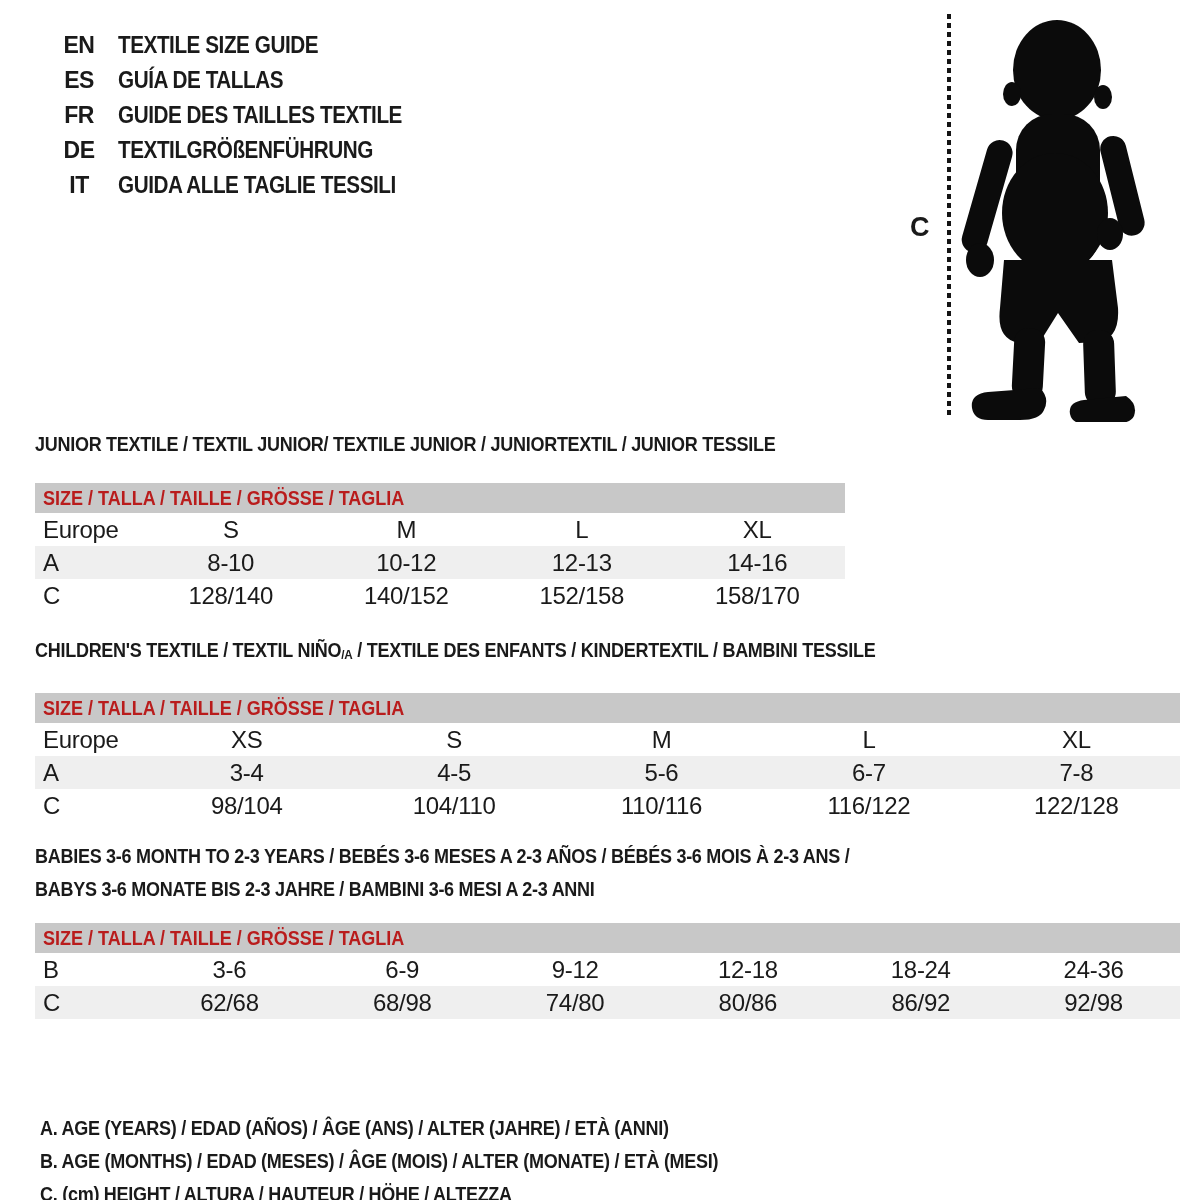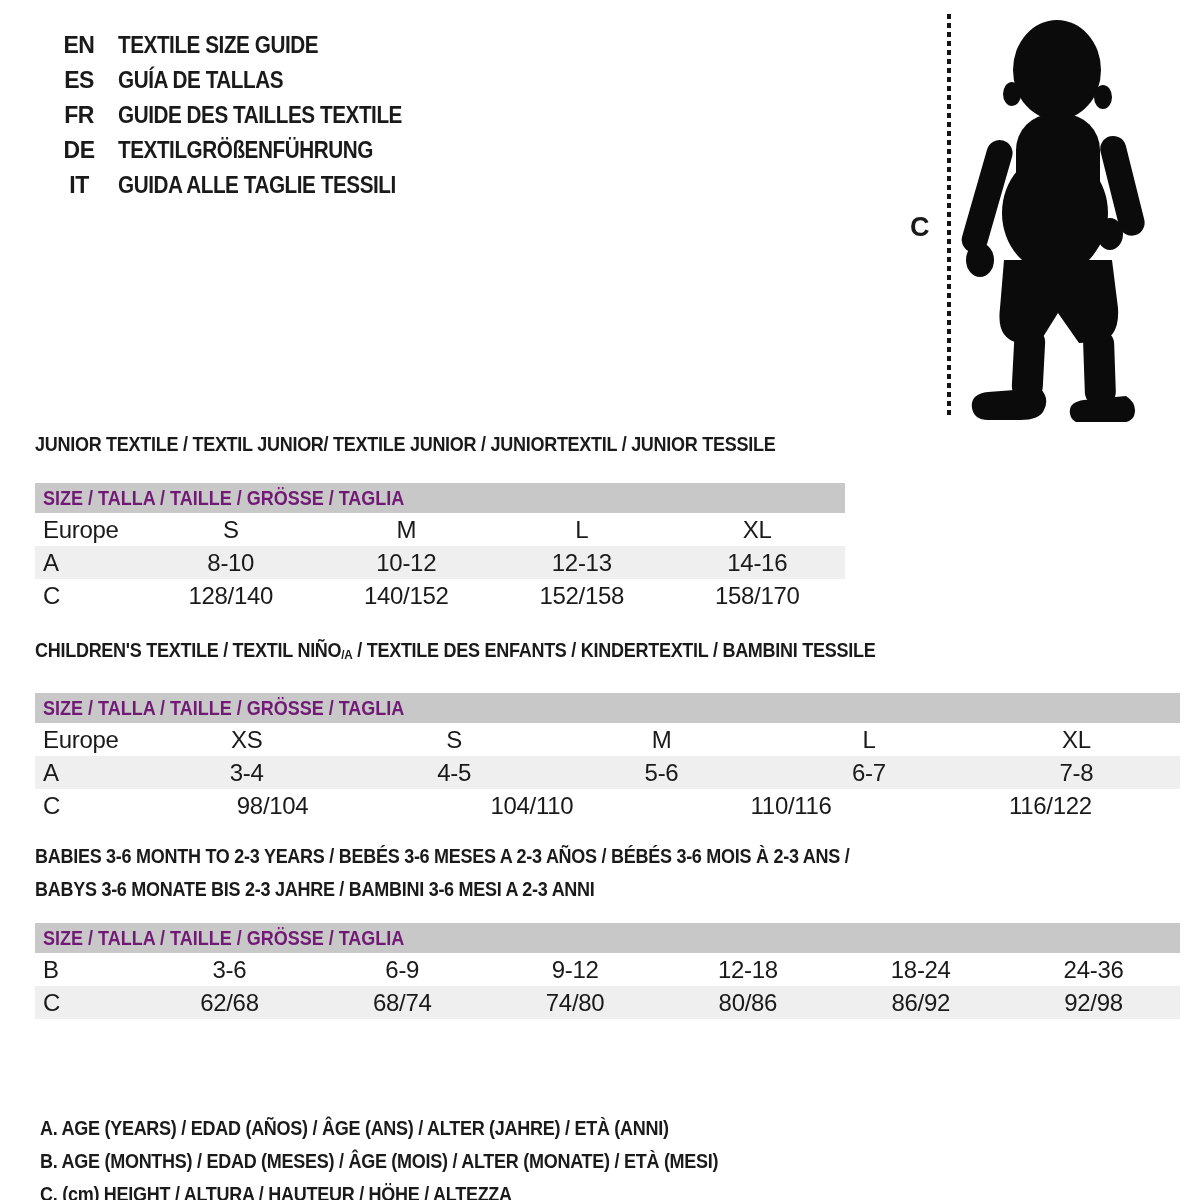--- a/index.html
+++ b/index.html
@@ -63,21 +63,21 @@
     font-weight: 700;
     vertical-align: -2px;
   }
   .size-bar {
     height: 30px;
     line-height: 30px;
     background: var(--bar-bg, #c8c8c8);
     padding-left: 8px;
     font-size: 20px;
     font-weight: 700;
-    color: #701a75;
+    color: #b91c1c;
   }
   .t-body { width: 100%; }
   .t-row { display: flex; height: 33px; line-height: 33px; font-size: 24px; letter-spacing: -0.3px; }
   .t-row:nth-child(even) { background: var(--shade-bg, #efefef); }
   .t-label { width: 100px; padding-left: 8px; }
   .t-cell { flex: 1; text-align: center; }
 
   .sec-junior   { top: 428px; width: 810px; }
   .sec-children { top: 634px; width: 1145px; }
   .sec-babies   { top: 840px; width: 1145px; }
@@ -198,20 +198,21 @@
         <div class="t-cell">5-6</div>
         <div class="t-cell">6-7</div>
         <div class="t-cell">7-8</div>
       </div>
       <div class="t-row">
         <div class="t-label">C</div>
         <div class="t-cell">98/104</div>
         <div class="t-cell">104/110</div>
         <div class="t-cell">110/116</div>
         <div class="t-cell">116/122</div>
+        <div class="t-cell">122/128</div>
       </div>
     </div>
 </div>
 
 <div class="abs section sec-babies">
   <div class="section-title tight">
     <div><span class="cond">BABIES 3-6 MONTH TO 2-3 YEARS / BEBÉS 3-6 MESES A 2-3 AÑOS / BÉBÉS 3-6 MOIS À 2-3 ANS /</span></div>
     <div><span class="cond">BABYS 3-6 MONATE BIS 2-3 JAHRE / BAMBINI 3-6 MESI A 2-3 ANNI</span></div>
   </div>
   <div class="size-bar">
@@ -223,21 +224,21 @@
         <div class="t-cell">3-6</div>
         <div class="t-cell">6-9</div>
         <div class="t-cell">9-12</div>
         <div class="t-cell">12-18</div>
         <div class="t-cell">18-24</div>
         <div class="t-cell">24-36</div>
       </div>
       <div class="t-row">
         <div class="t-label">C</div>
         <div class="t-cell">62/68</div>
-        <div class="t-cell">68/74</div>
+        <div class="t-cell">68/98</div>
         <div class="t-cell">74/80</div>
         <div class="t-cell">80/86</div>
         <div class="t-cell">86/92</div>
         <div class="t-cell">92/98</div>
       </div>
     </div>
 </div>
 
 <div class="abs legend">
   <div class="legend-line">

